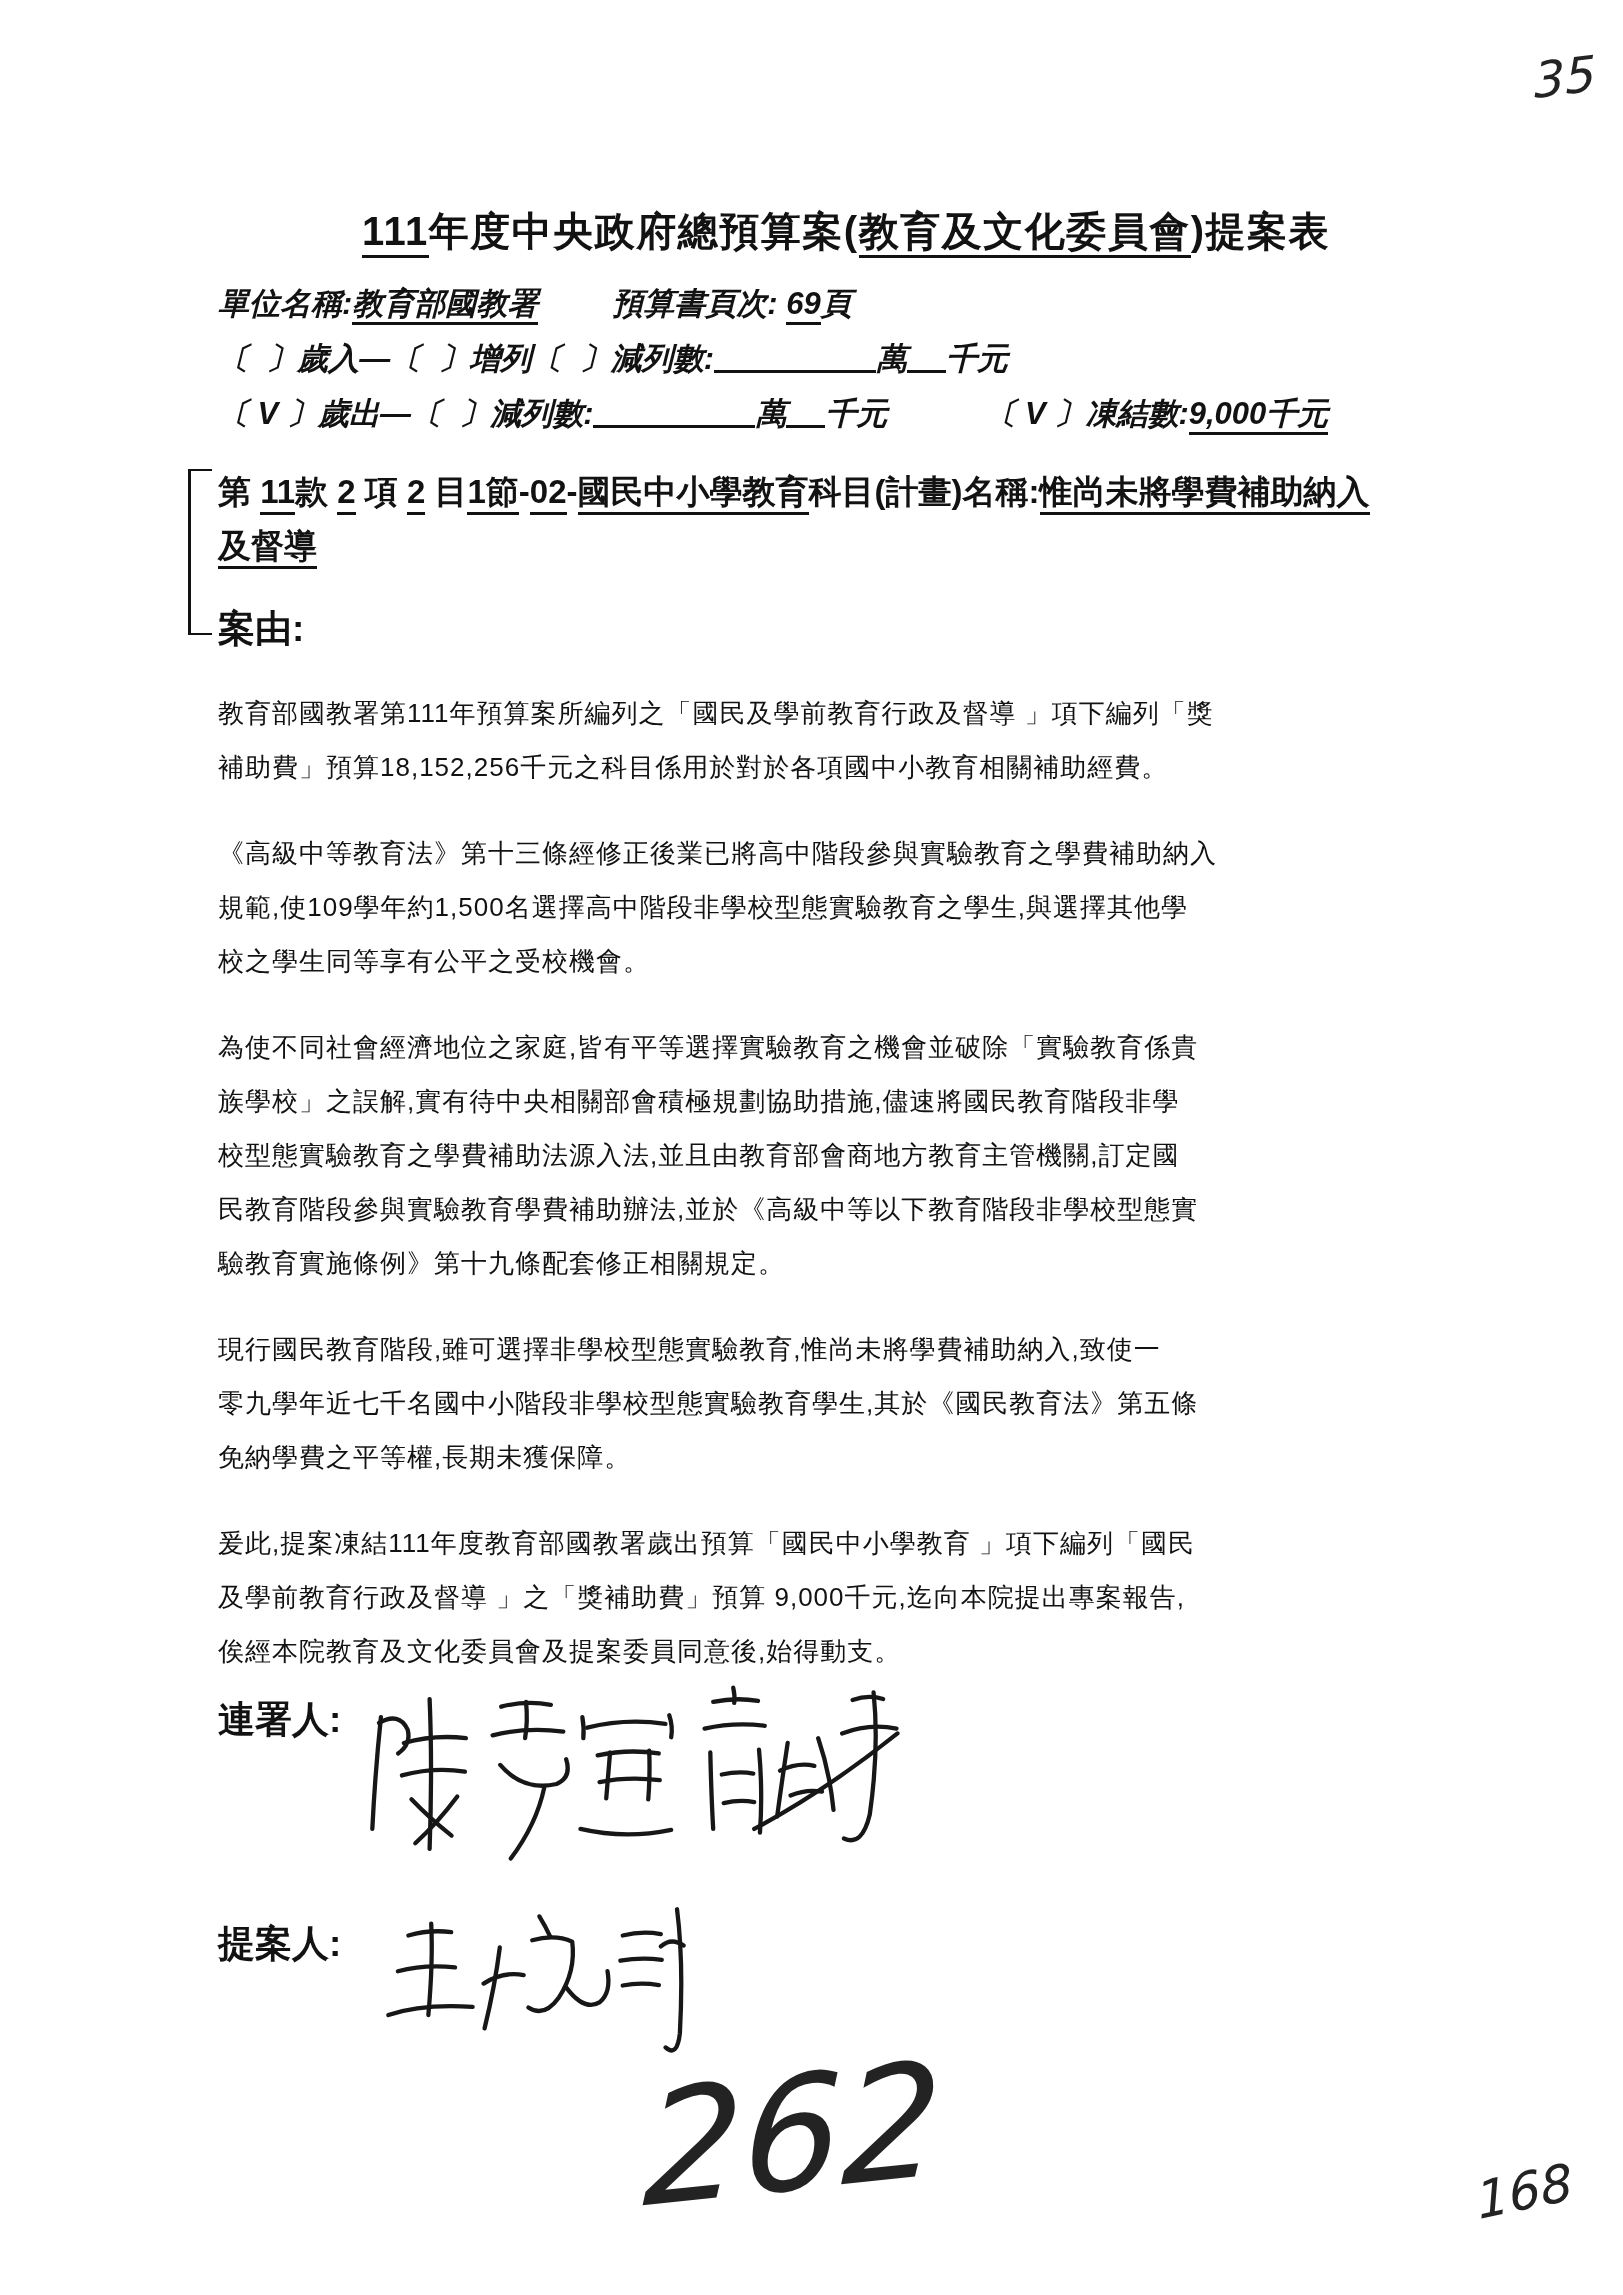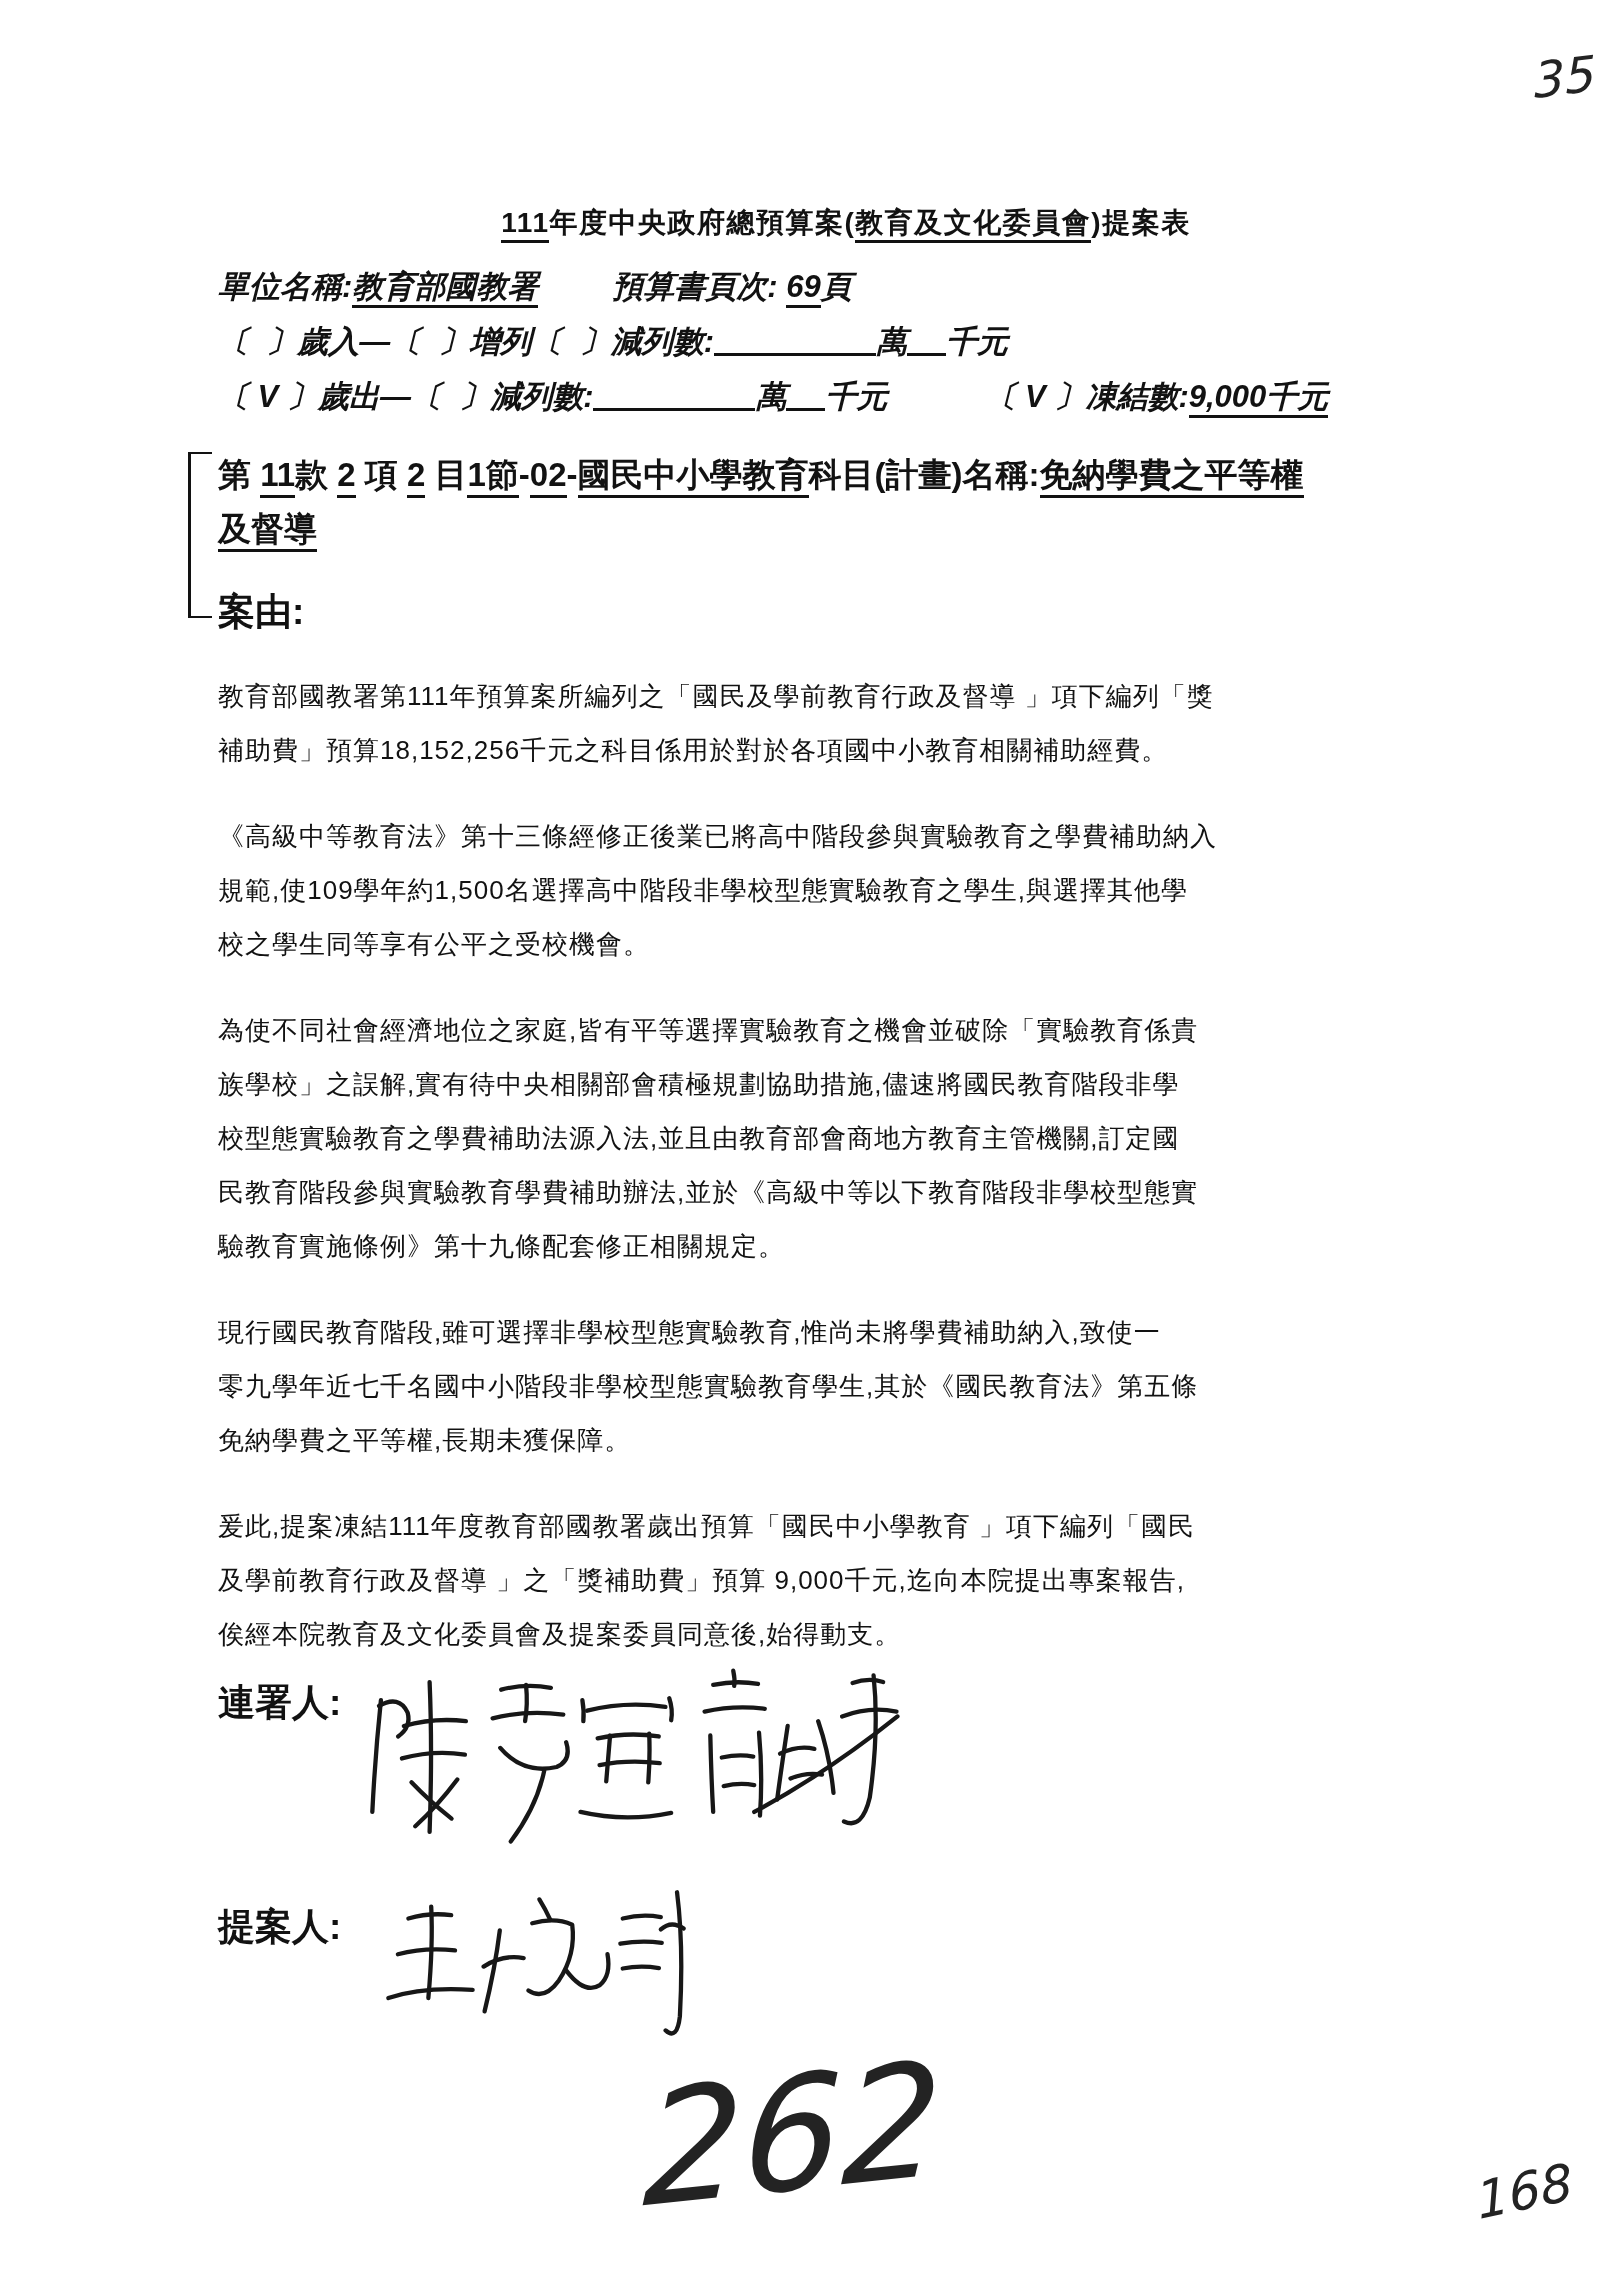--- a/index.html
+++ b/index.html
@@ -7,21 +7,21 @@
     position:relative;
     width:1624px;height:2295px;
     background:#ffffff;
     color:#121212;
     font-family:"Liberation Sans","DejaVu Sans",sans-serif;
     overflow:hidden;
   }
   .content{position:absolute;left:218px;top:204px;width:1256px;}
 
   .title{
-    font-size:28px;font-weight:700;text-align:center;
+    font-size:40px;font-weight:700;text-align:center;
     letter-spacing:1.5px;white-space:pre;margin:0 0 16.7px 0;
   }
   .hline{
     font-size:31px;font-weight:700;line-height:55px;white-space:pre;font-style:italic;
   }
   .val{font-weight:600;}
   .uv{border-bottom:3.4px solid #121212;padding-bottom:1.5px;}
   .blank{display:inline-block;border-bottom:3.4px solid #121212;height:28.4px;vertical-align:-3.9px;}
   .w330{width:162px;}
   .w80{width:39px;}
@@ -78,21 +78,21 @@
     <div class="title"><span class="uv">111</span><span>年度中央政府總預算案(</span><span class="uv">教育及文化委員會</span><span>)提案表</span></div>
 
     <div class="hline"><span>單位名稱:</span><span class="uv val">教育部國教署</span><span class="gap1"></span><span>預算書頁次:</span> <span class="uv val">69</span><span>頁</span></div>
 
     <div class="hline"><span>〔  〕</span><span>歲入—</span><span>〔  〕</span><span>增列</span><span>〔  〕</span><span>減列數:</span><span class="blank w330"></span><span>萬</span><span class="blank w80"></span><span>千元</span></div>
 
     <div class="hline"><span>〔 V 〕</span><span>歲出—</span><span>〔  〕</span><span>減列數:</span><span class="blank w330"></span><span>萬</span><span class="blank w80"></span><span>千元</span><span class="gap2"></span><span>〔 V 〕</span><span>凍結數:</span><span class="uv val">9,000千元</span></div>
 
     <div class="section">
       <div class="bracket"></div>
-      <div class="sec-line"><span>第 </span><span class="uv val">11</span><span>款 </span><span class="uv val">2</span><span> 項 </span><span class="uv val">2</span><span> 目</span><span class="uv val">1節</span><span>-</span><span class="uv val">02</span><span>-</span><span class="uv val">國民中小學教育</span><span>科目(計畫)名稱:</span><span class="uv val">免納學費之平等權</span></div>
+      <div class="sec-line"><span>第 </span><span class="uv val">11</span><span>款 </span><span class="uv val">2</span><span> 項 </span><span class="uv val">2</span><span> 目</span><span class="uv val">1節</span><span>-</span><span class="uv val">02</span><span>-</span><span class="uv val">國民中小學教育</span><span>科目(計畫)名稱:</span><span class="uv val">惟尚未將學費補助納入</span></div>
       <div class="sec-line"><span class="uv val">及督導</span></div>
     </div>
 
     <div class="case-label">案由:</div>
 
     <p class="para">教育部國教署第111年預算案所編列之「國民及學前教育行政及督導 」項下編列「獎
 補助費」預算18,152,256千元之科目係用於對於各項國中小教育相關補助經費。</p>
     <p class="para">《高級中等教育法》第十三條經修正後業已將高中階段參與實驗教育之學費補助納入
 規範,使109學年約1,500名選擇高中階段非學校型態實驗教育之學生,與選擇其他學
 校之學生同等享有公平之受校機會。</p>

